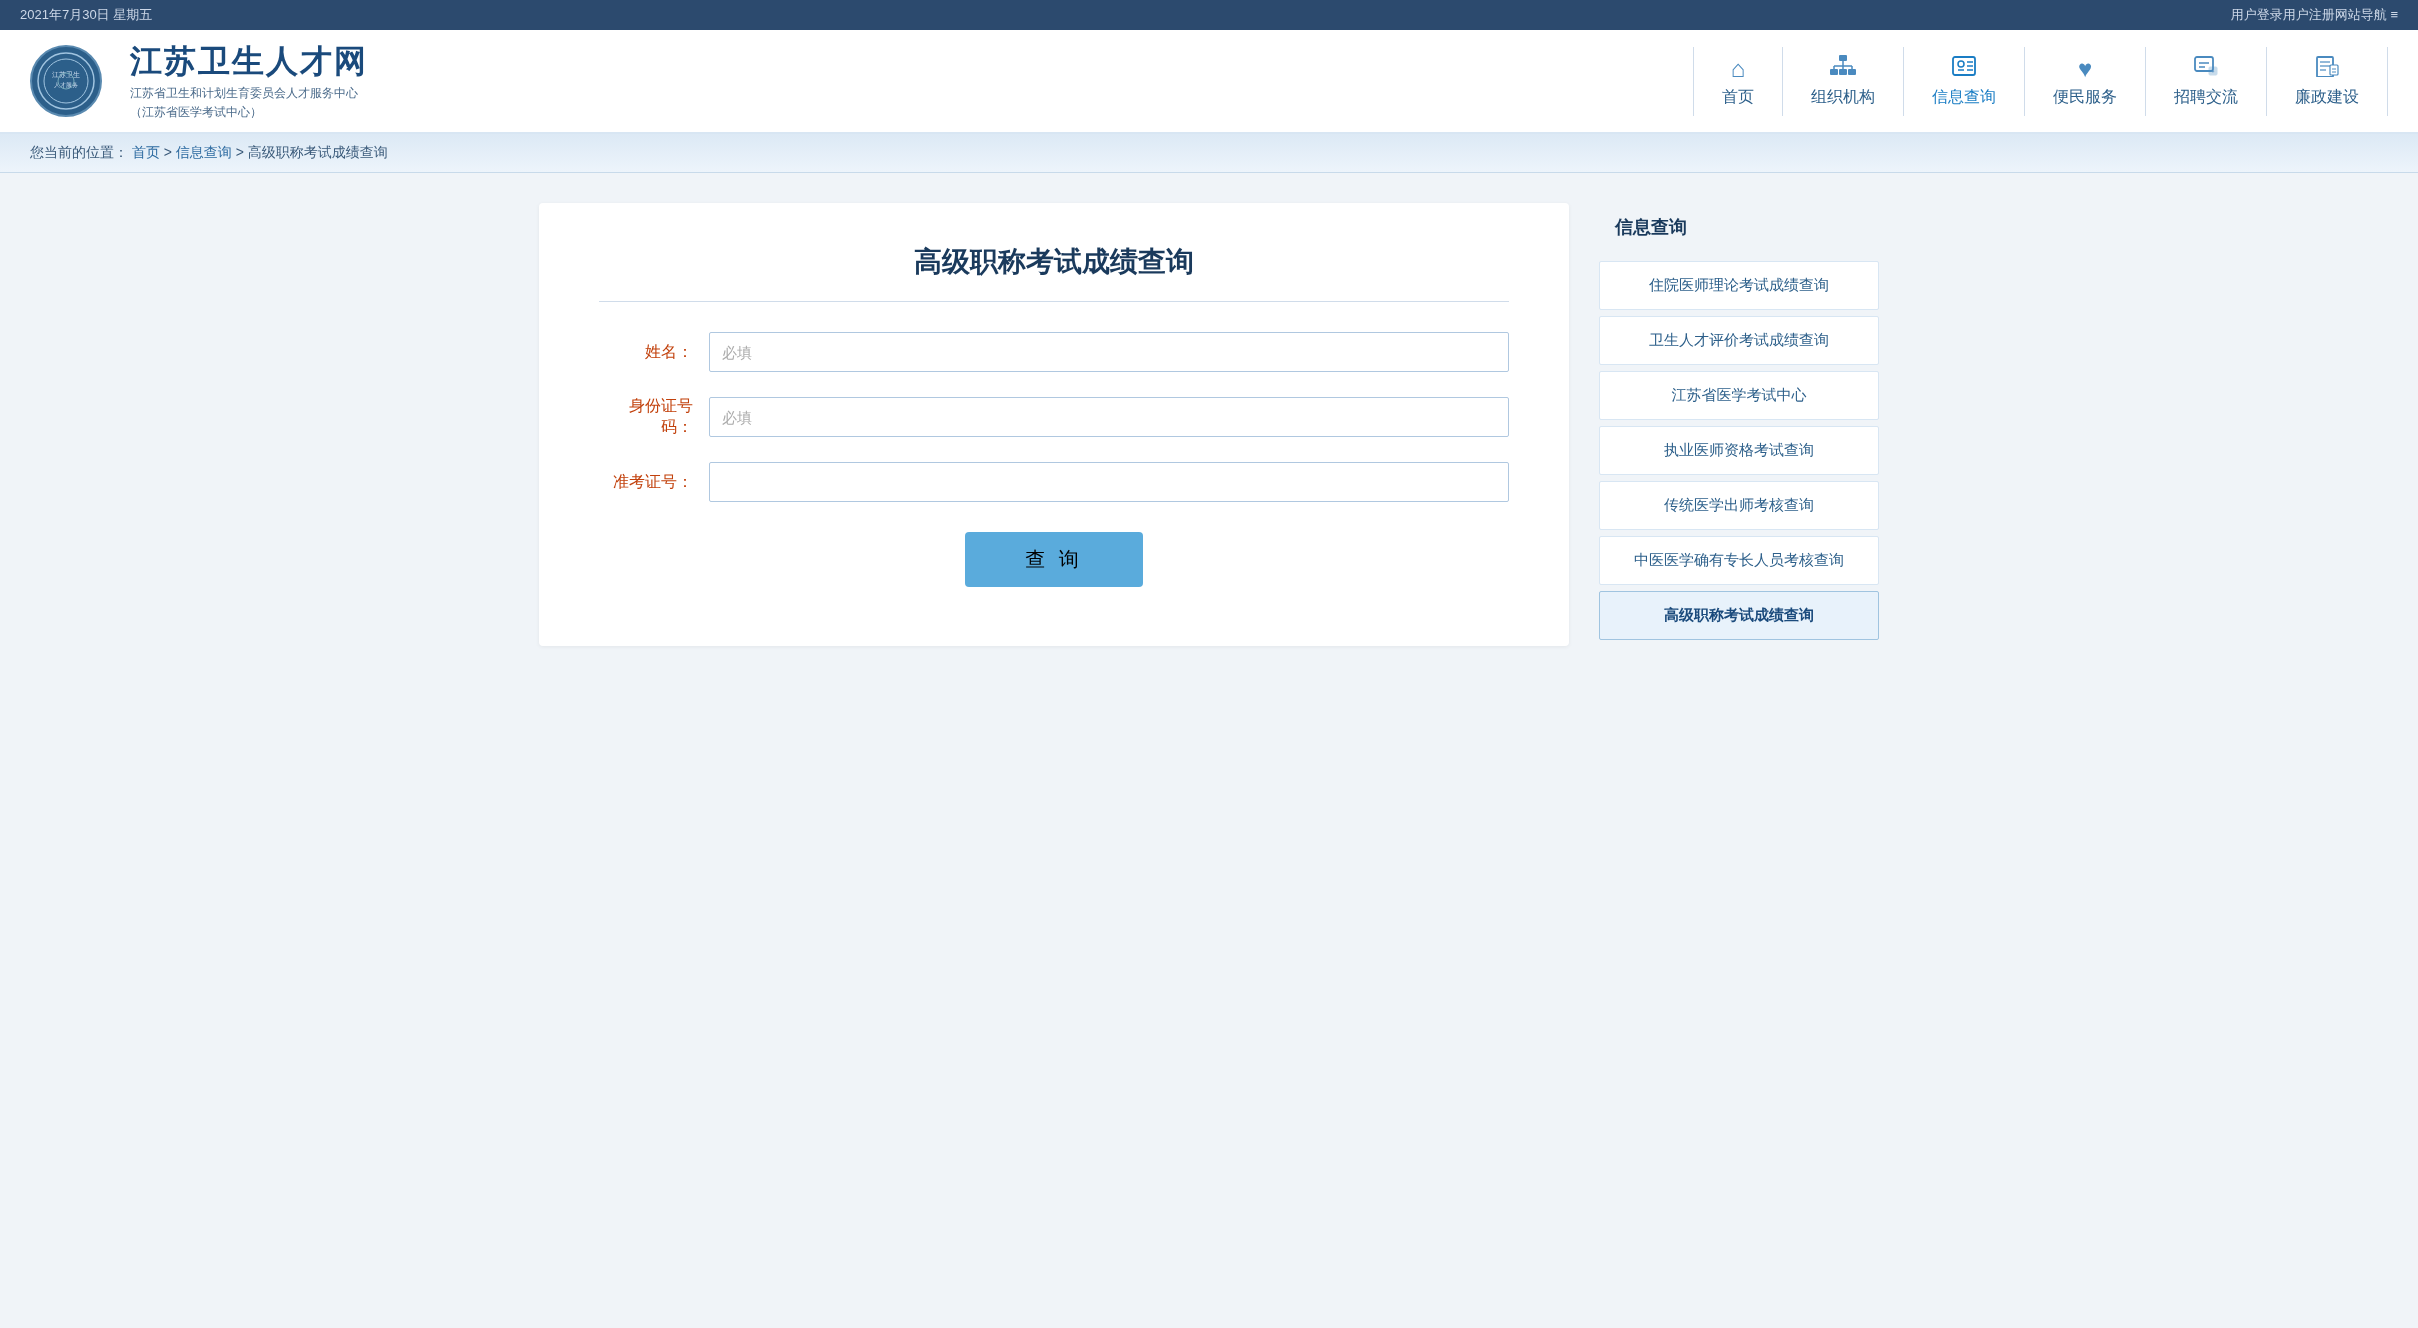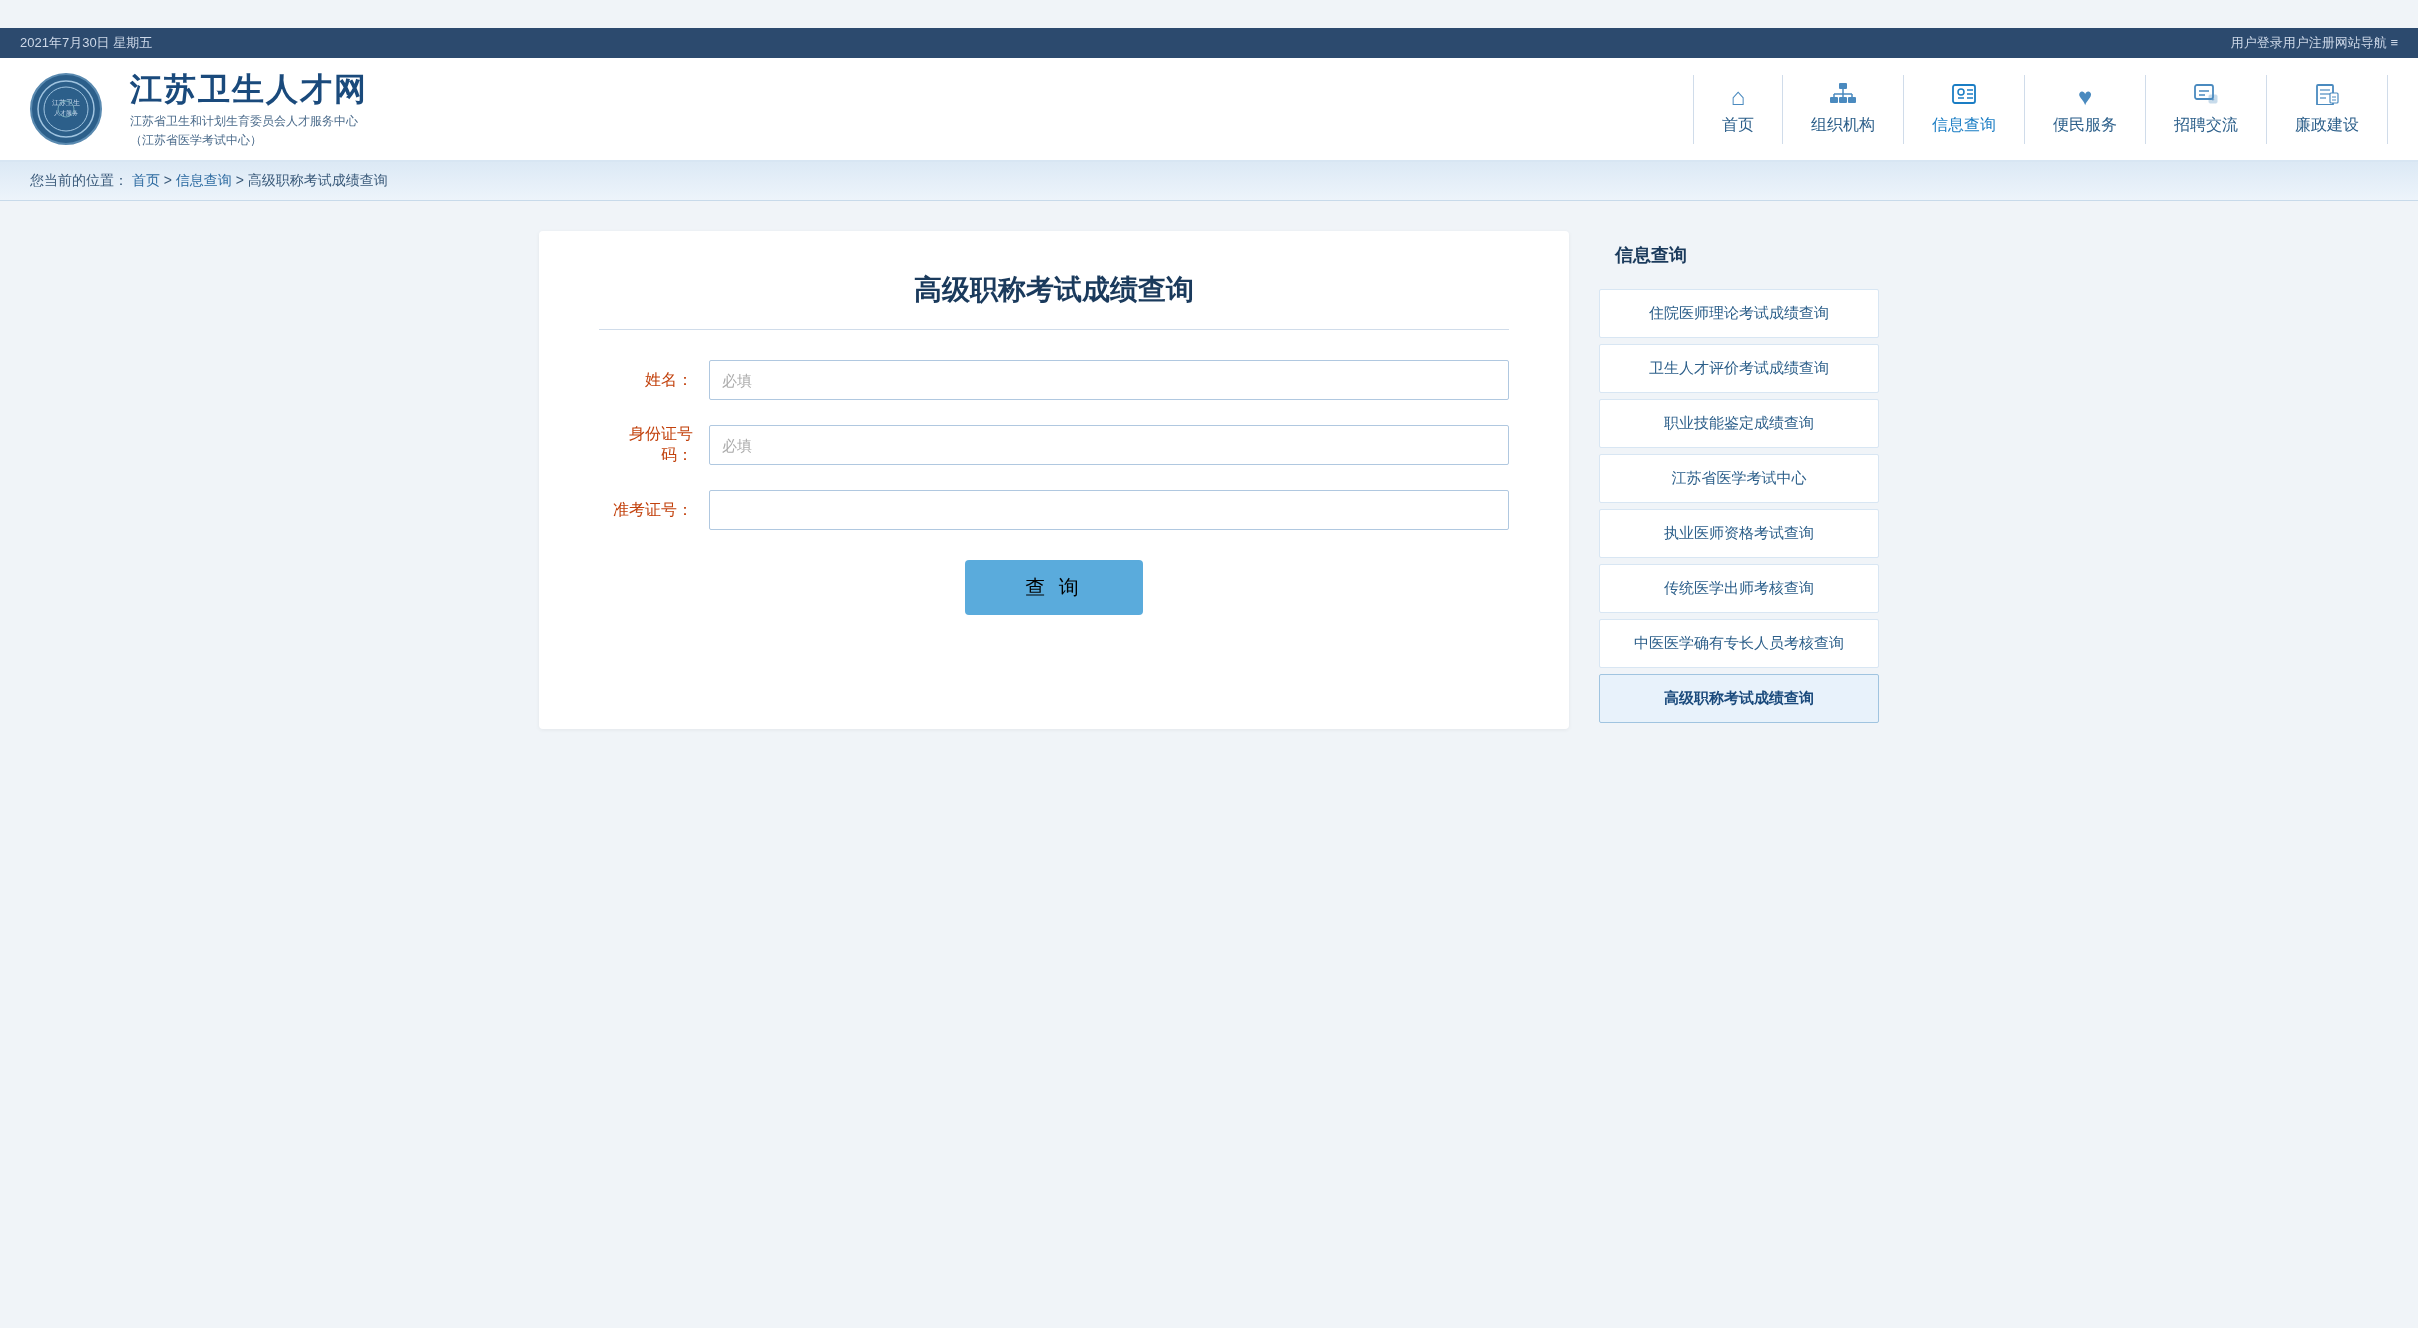--- a/index.html
+++ b/index.html
@@ -7,21 +7,20 @@
 
     
     .top-bar {
       background: #2c4a6e;
       color: #cdd8e8;
       font-size: 13px;
       padding: 6px 20px;
       display: flex;
       justify-content: space-between;
       align-items: center;
-      margin-top: 28px;
     }
     .top-bar-right { display: flex; }
     .top-bar-right a { color: #cdd8e8; text-decoration: none; cursor: pointer; }
 
     
     .header {
       background: #fff;
       border-bottom: 2px solid #d8e6f3;
       padding: 10px 30px;
       display: flex;
@@ -314,20 +313,19 @@
     </div>
 
     <button class="btn-query">查 询</button>
   </div>
 
   <div class="sidebar">
     <div class="sidebar-title">信息查询</div>
 
     <div class="sidebar-item">住院医师理论考试成绩查询</div>
     <div class="sidebar-item">卫生人才评价考试成绩查询</div>
-    <div class="sidebar-item">职业技能鉴定成绩查询</div>
     <div class="sidebar-item">江苏省医学考试中心</div>
     <div class="sidebar-item">执业医师资格考试查询</div>
     <div class="sidebar-item">传统医学出师考核查询</div>
     <div class="sidebar-item">中医医学确有专长人员考核查询</div>
     <div class="sidebar-item active">高级职称考试成绩查询</div>
   </div>
 </div>
 
 </body></html>

